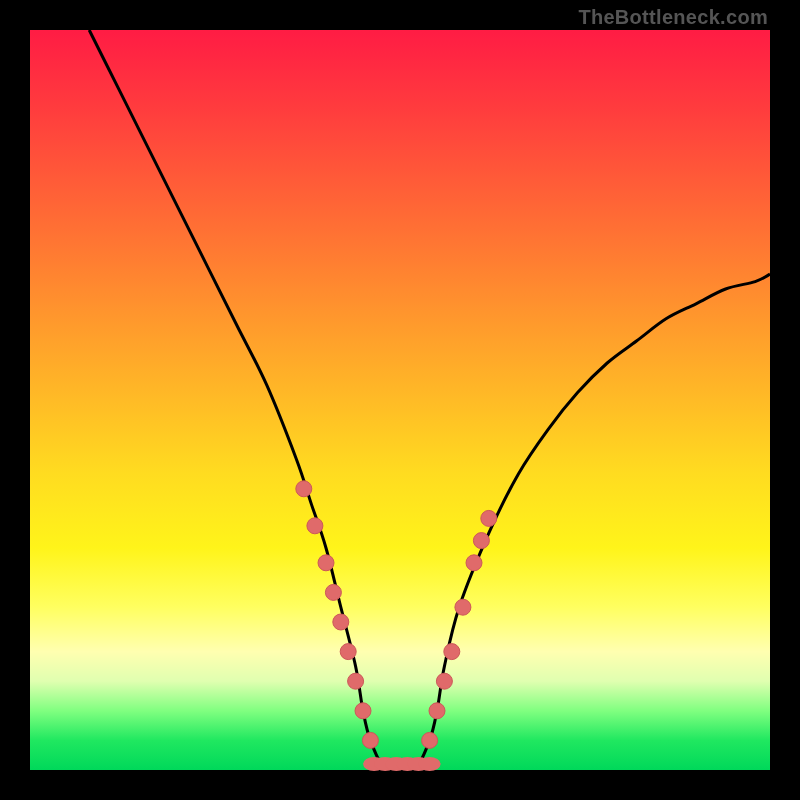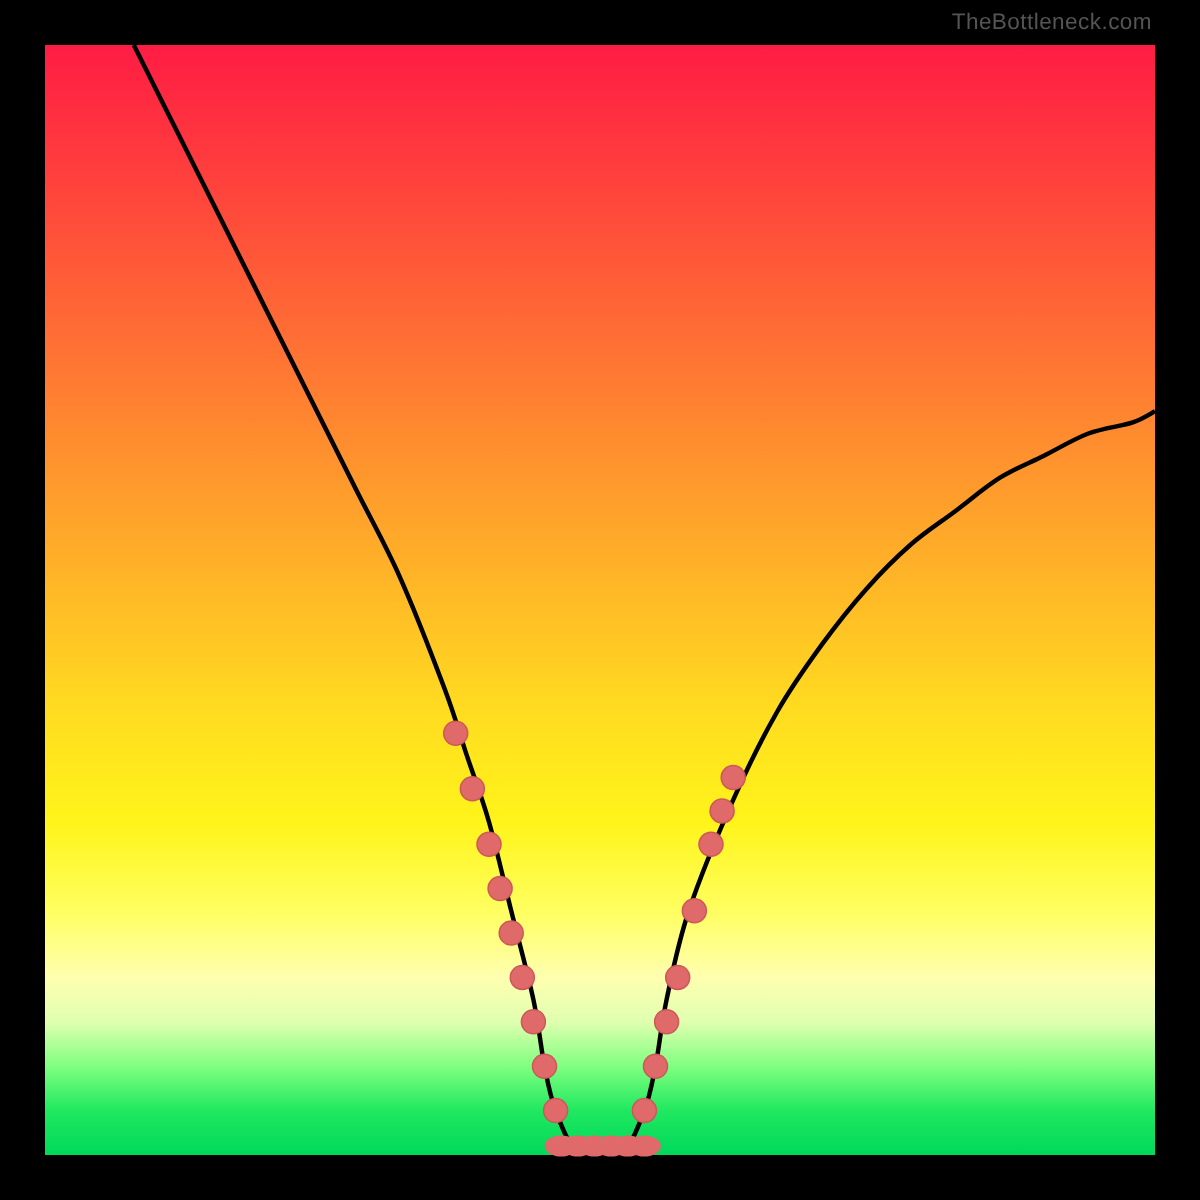--- a/index.html
+++ b/index.html
@@ -45,22 +45,22 @@
     top: 0;
     width: 740px;
     height: 740px;
     overflow: visible;
   }
   .watermark {
     position: absolute;
     top: 6px;
     right: 32px;
     color: #555;
-    font-size: 15px;
-    font-weight: 400;
+    font-size: 20px;
+    font-weight: 700;
     letter-spacing: 0.3px;
     user-select: none;
   }
 </style>
 </head>
 <body>
 
 <div class="frame">
   <div class="watermark">TheBottleneck.com</div>
 

